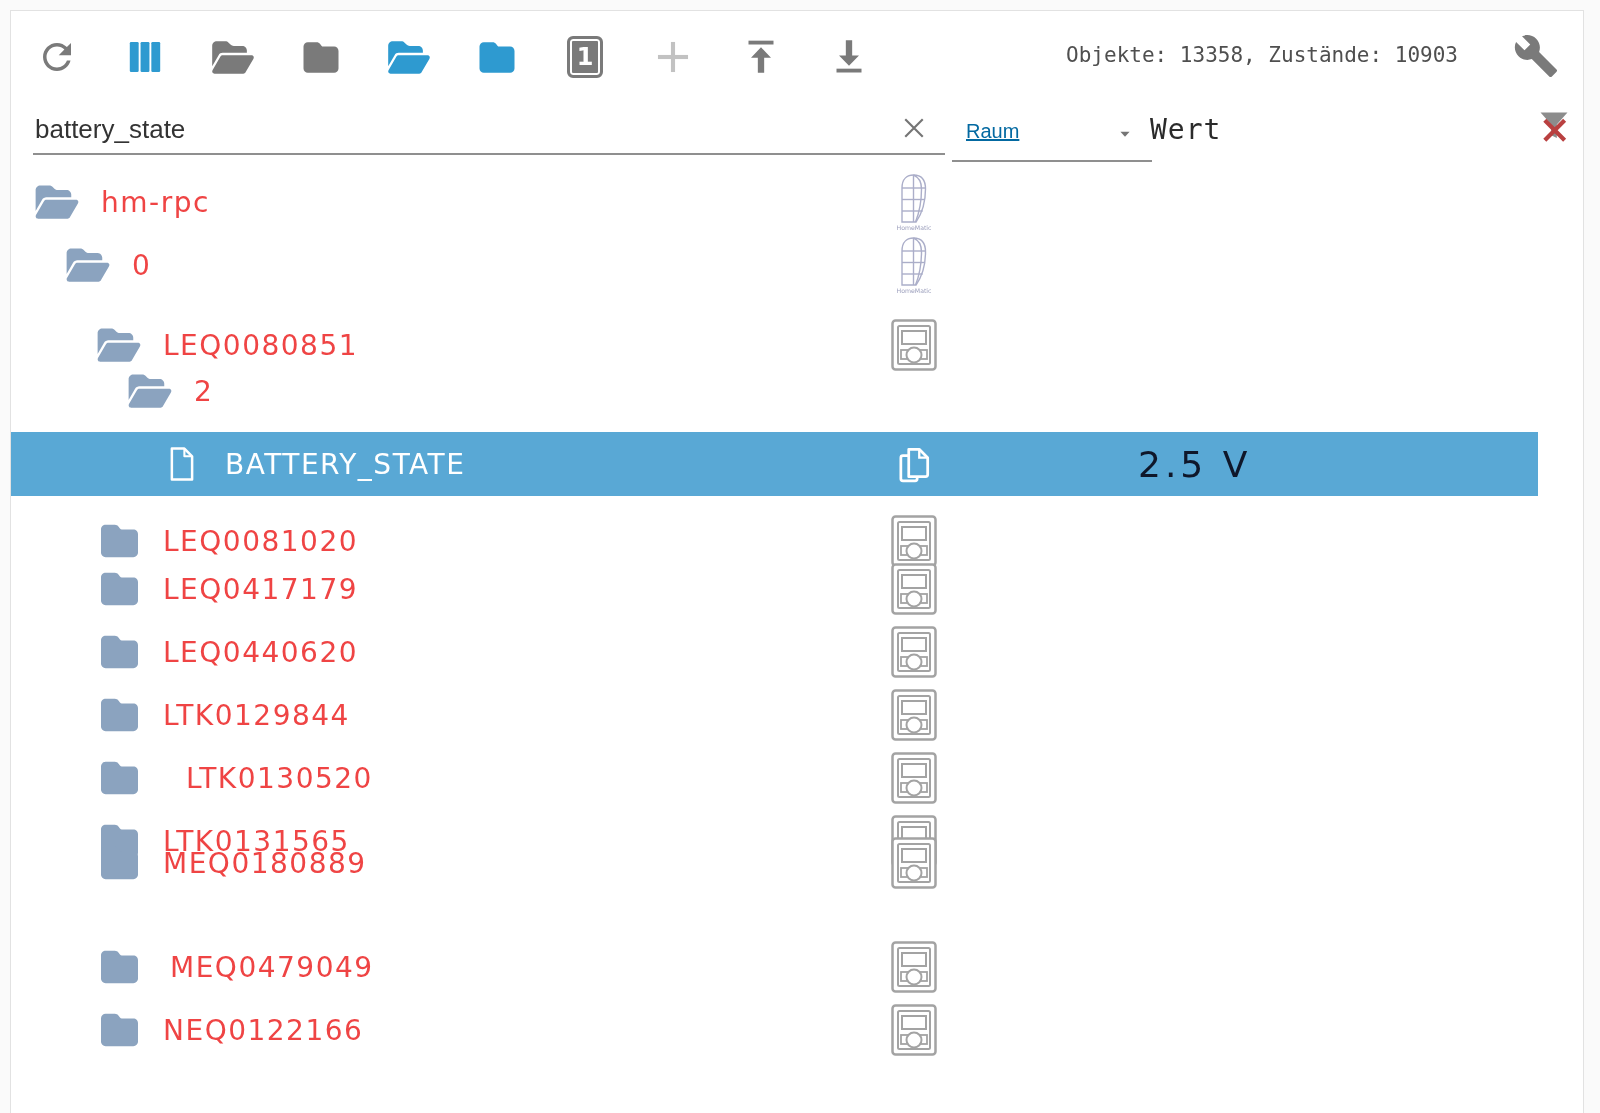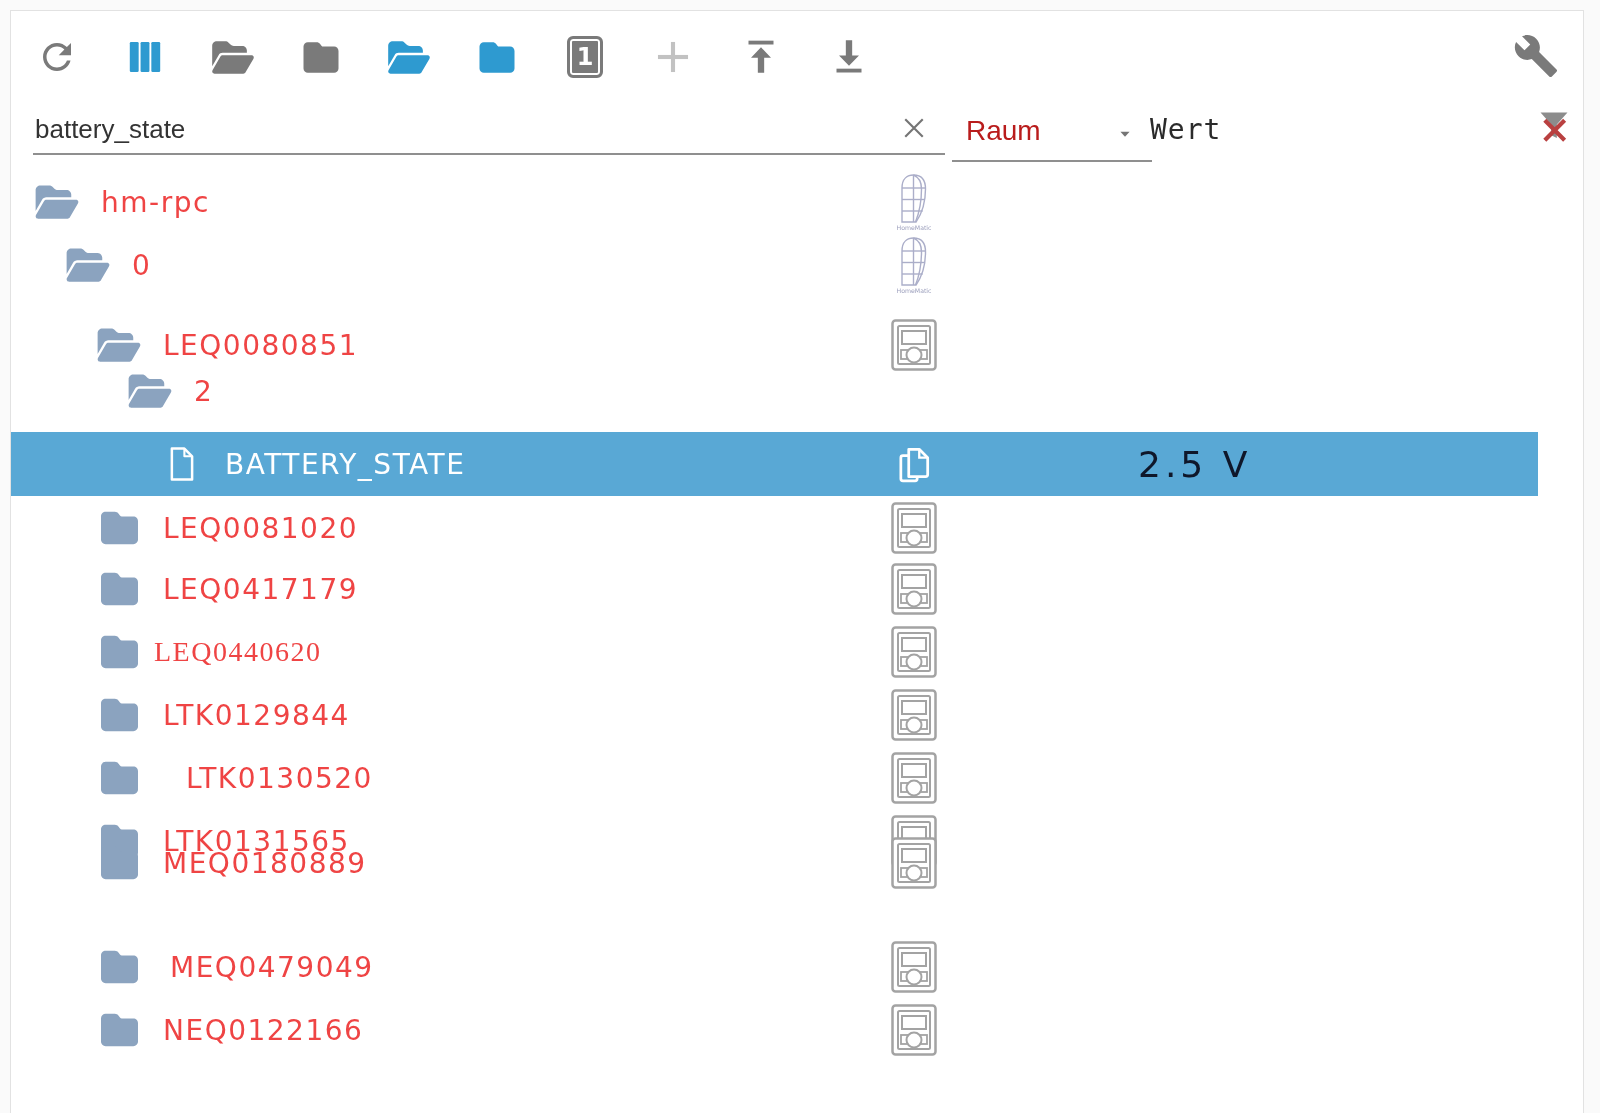--- a/index.html
+++ b/index.html
@@ -37,22 +37,22 @@
   .search-field input {
     width:840px; height:48px; border:0; outline:0; background:transparent; padding:0 0 0 2px;
     font-family:"Liberation Sans", sans-serif; font-size:26px; color:#333;
   }
   .clear-x { position:absolute; left:888px; top:102px; cursor:pointer; }
   .room-filter {
     position:absolute; left:941px; top:94px; width:200px; height:57px;
     border-bottom:2px solid #8f8f8f; cursor:pointer;
   }
   .room-filter .ph {
-    font-family:"Liberation Sans", sans-serif; font-size:28px; color:#b91c1c;
-    line-height:52px; padding-left:14px;
+    font-family:"Liberation Sans", sans-serif; font-size:20px; color:#0369a1;
+    line-height:52px; padding-left:14px;text-decoration:underline;
   }
   .room-filter .caret { position:absolute; right:16px; top:18px; }
   .value-header {
     position:absolute; left:1139px; top:102px;
     font-family:"DejaVu Sans Mono", monospace; font-size:28px; color:#2b2b2b; letter-spacing:1px;
   }
   .filter-clear { position:absolute; left:1526px; top:98px; cursor:pointer; }
   
   .row { position:absolute; left:0; width:1527px; height:63px; cursor:pointer; }
   .row.selected { height:64px; }
@@ -146,20 +146,21 @@
     <span class="tbtn">
       <span>
           <svg width="40" height="42" viewBox="0 0 24 24">
             <path fill="#7a7a7a" d="M12 17.3l-6-6.2h4.1V2h3.8v9.1H18z"></path>
             <rect x="4.5" y="19" width="15" height="2.3" fill="#7a7a7a"></rect>
           </svg>
         </span>
     </span>
   </div>
 
+  <div class="stats">Objekte: 13358, Zustände: 10903</div>
 
   <span class="wrench-btn">
     <span><svg width="46" height="46" viewBox="0 0 24 24">
           <path fill="#7a7a7a" d="M22.7 19l-9.1-9.1c.9-2.3.4-5-1.5-6.9-2-2-5-2.4-7.4-1.3L9 6 6 9 1.6 4.7C.4 7.1.9 10.1 2.9 12.1c1.9 1.9 4.6 2.4 6.9 1.5l9.1 9.1c.4.4 1 .4 1.4 0l2.3-2.3c.5-.4.5-1.1.1-1.4z"></path>
         </svg></span>
   </span>
 
   <div class="search-field">
     <input type="text" value="battery_state" style="">
   </div>
@@ -264,21 +265,21 @@
         <span class="row-label" style="left: 214px;">BATTERY_STATE</span>
         <span class="right-icon">
           <svg width="36" height="40" viewBox="0 0 34 38">
             <path d="M12 11H6.5a2 2 0 0 0-2 2V33a2 2 0 0 0 2 2H18a2 2 0 0 0 2-2v-2" fill="none" stroke="#fff" stroke-width="2.6"></path>
             <path d="M12 5h10l8 8v16a2 2 0 0 1-2 2H12z" fill="#59A8D5" stroke="#fff" stroke-width="2.6" stroke-linejoin="round"></path>
             <path d="M22 5v8h8" fill="none" stroke="#fff" stroke-width="2.2"></path>
           </svg>
         </span>
         <span class="state-value">2.5 V</span>
       </div>
-      <div class="row" style="top: 485px;">
+      <div class="row" style="top: 498px;">
         <span class="node-icon" style="left: 84px;">
           <svg width="45" height="37" viewBox="0 0 512 512">
             <path fill="#8BA3BF" d="M64 480H448c35.3 0 64-28.7 64-64V160c0-35.3-28.7-64-64-64H288c-10.1 0-19.6-4.7-25.6-12.8L243.2 57.6C231.1 41.5 212.1 32 192 32H64C28.7 32 0 60.7 0 96V416c0 35.3 28.7 64 64 64z"></path>
           </svg>
         </span>
         <span class="row-label" style="left: 152px;">LEQ0081020</span>
         <span class="right-icon">
           <svg width="46" height="52" viewBox="0 0 46 52">
             <rect x="1.5" y="1.5" width="43" height="49" rx="3" fill="#fff" stroke="#a3a3a3" stroke-width="2.5"></rect>
             <rect x="7" y="7" width="32" height="38" rx="1.5" fill="none" stroke="#a3a3a3" stroke-width="2"></rect>
@@ -306,21 +307,21 @@
             <circle cx="23" cy="36" r="7.5" fill="#fff" stroke="#a3a3a3" stroke-width="2"></circle>
           </svg>
         </span>
       </div>
       <div class="row" style="top: 609.5px;">
         <span class="node-icon" style="left: 84px;">
           <svg width="45" height="37" viewBox="0 0 512 512">
             <path fill="#8BA3BF" d="M64 480H448c35.3 0 64-28.7 64-64V160c0-35.3-28.7-64-64-64H288c-10.1 0-19.6-4.7-25.6-12.8L243.2 57.6C231.1 41.5 212.1 32 192 32H64C28.7 32 0 60.7 0 96V416c0 35.3 28.7 64 64 64z"></path>
           </svg>
         </span>
-        <span class="row-label" style="left: 143px; font-family: Liberation Serif, serif;">LEQ0440620</span>
+        <span class="row-label" style="left: 152px;">LEQ0440620</span>
         <span class="right-icon">
           <svg width="46" height="52" viewBox="0 0 46 52">
             <rect x="1.5" y="1.5" width="43" height="49" rx="3" fill="#fff" stroke="#a3a3a3" stroke-width="2.5"></rect>
             <rect x="7" y="7" width="32" height="38" rx="1.5" fill="none" stroke="#a3a3a3" stroke-width="2"></rect>
             <rect x="11" y="12" width="24" height="13" fill="none" stroke="#a3a3a3" stroke-width="2"></rect>
             <rect x="10" y="31" width="10" height="9" fill="none" stroke="#a3a3a3" stroke-width="1.8"></rect>
             <rect x="26" y="31" width="10" height="9" fill="none" stroke="#a3a3a3" stroke-width="1.8"></rect>
             <circle cx="23" cy="36" r="7.5" fill="#fff" stroke="#a3a3a3" stroke-width="2"></circle>
           </svg>
         </span>

